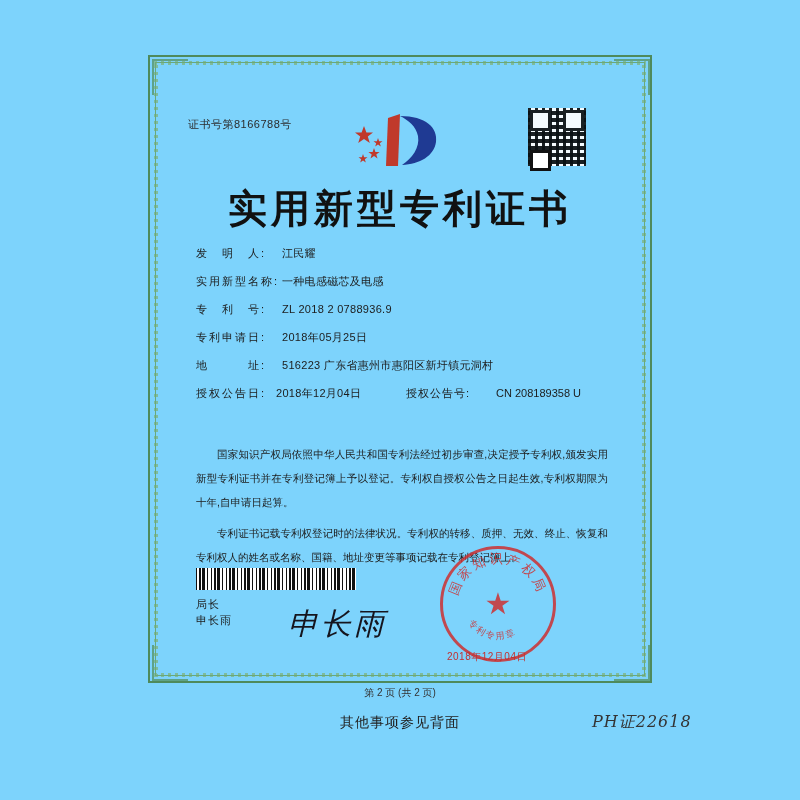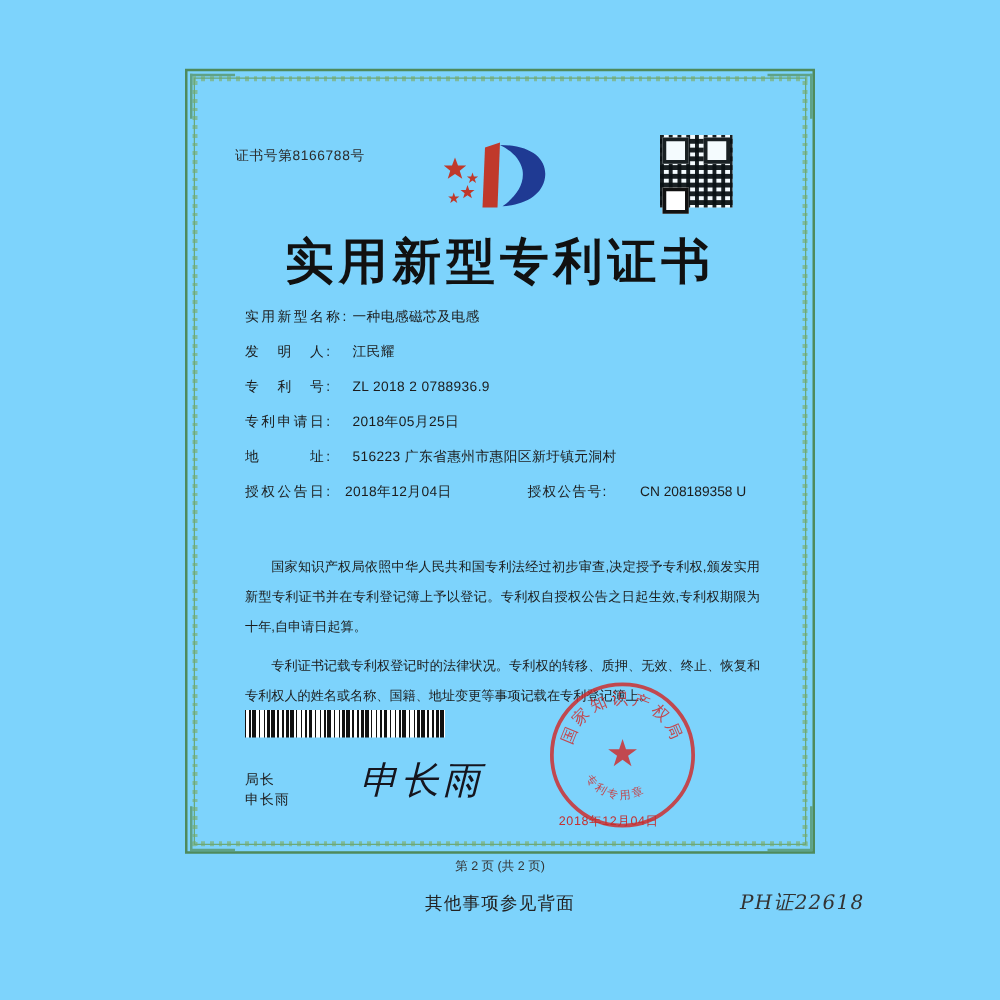--- a/index.html
+++ b/index.html
@@ -149,21 +149,20 @@
     flex: 1 1 auto;
     letter-spacing: .3px;
   }
   .field-row.dual .field-label { width: 80px; flex: 0 0 80px; }
   .field-row.dual .field-value { flex: 0 0 130px; }
   .field-label2 {
     width: 90px;
     flex: 0 0 90px;
     letter-spacing: 1px;
     white-space: nowrap;
-    margin-left: 16px;
   }
   .field-value2 { flex: 1 1 auto; }
 
   
   .body-text {
     position: absolute;
     left: 196px;
     top: 442px;
     width: 412px;
     font-size: 10.5px;
@@ -213,21 +212,21 @@
     width: 100%; height: 100%;
     color: #d02a2a;
     font-size: 11px;
     font-family: "DejaVu Serif", serif;
   }
 
   
   .sig-label {
     position: absolute;
     left: 196px;
-    top: 616px;
+    top: 596px;
     font-size: 11px;
     line-height: 16px;
     color: #1c1c1c;
     letter-spacing: 1px;
   }
   .sig-hand {
     position: absolute;
     left: 288px;
     top: 604px;
     font-family: "DejaVu Serif", serif;
@@ -302,26 +301,26 @@
     </svg>
   </div>
 
   <div class="qr"></div>
   <div class="qr-b"></div>
 
   <div class="doc-title">实用新型专利证书</div>
 
   <div class="fields">
     <div class="field-row">
+      <span class="field-label">发　明　人:</span>
+      <span class="field-value">江民耀</span>
+    </div>
+    <div class="field-row">
       <span class="field-label">实用新型名称:</span>
       <span class="field-value">一种电感磁芯及电感</span>
-    </div>
-    <div class="field-row">
-      <span class="field-label">发　明　人:</span>
-      <span class="field-value">江民耀</span>
     </div>
     <div class="field-row">
       <span class="field-label">专　利　号:</span>
       <span class="field-value">ZL 2018 2 0788936.9</span>
     </div>
     <div class="field-row">
       <span class="field-label">专利申请日:</span>
       <span class="field-value">2018年05月25日</span>
     </div>
     <div class="field-row">

